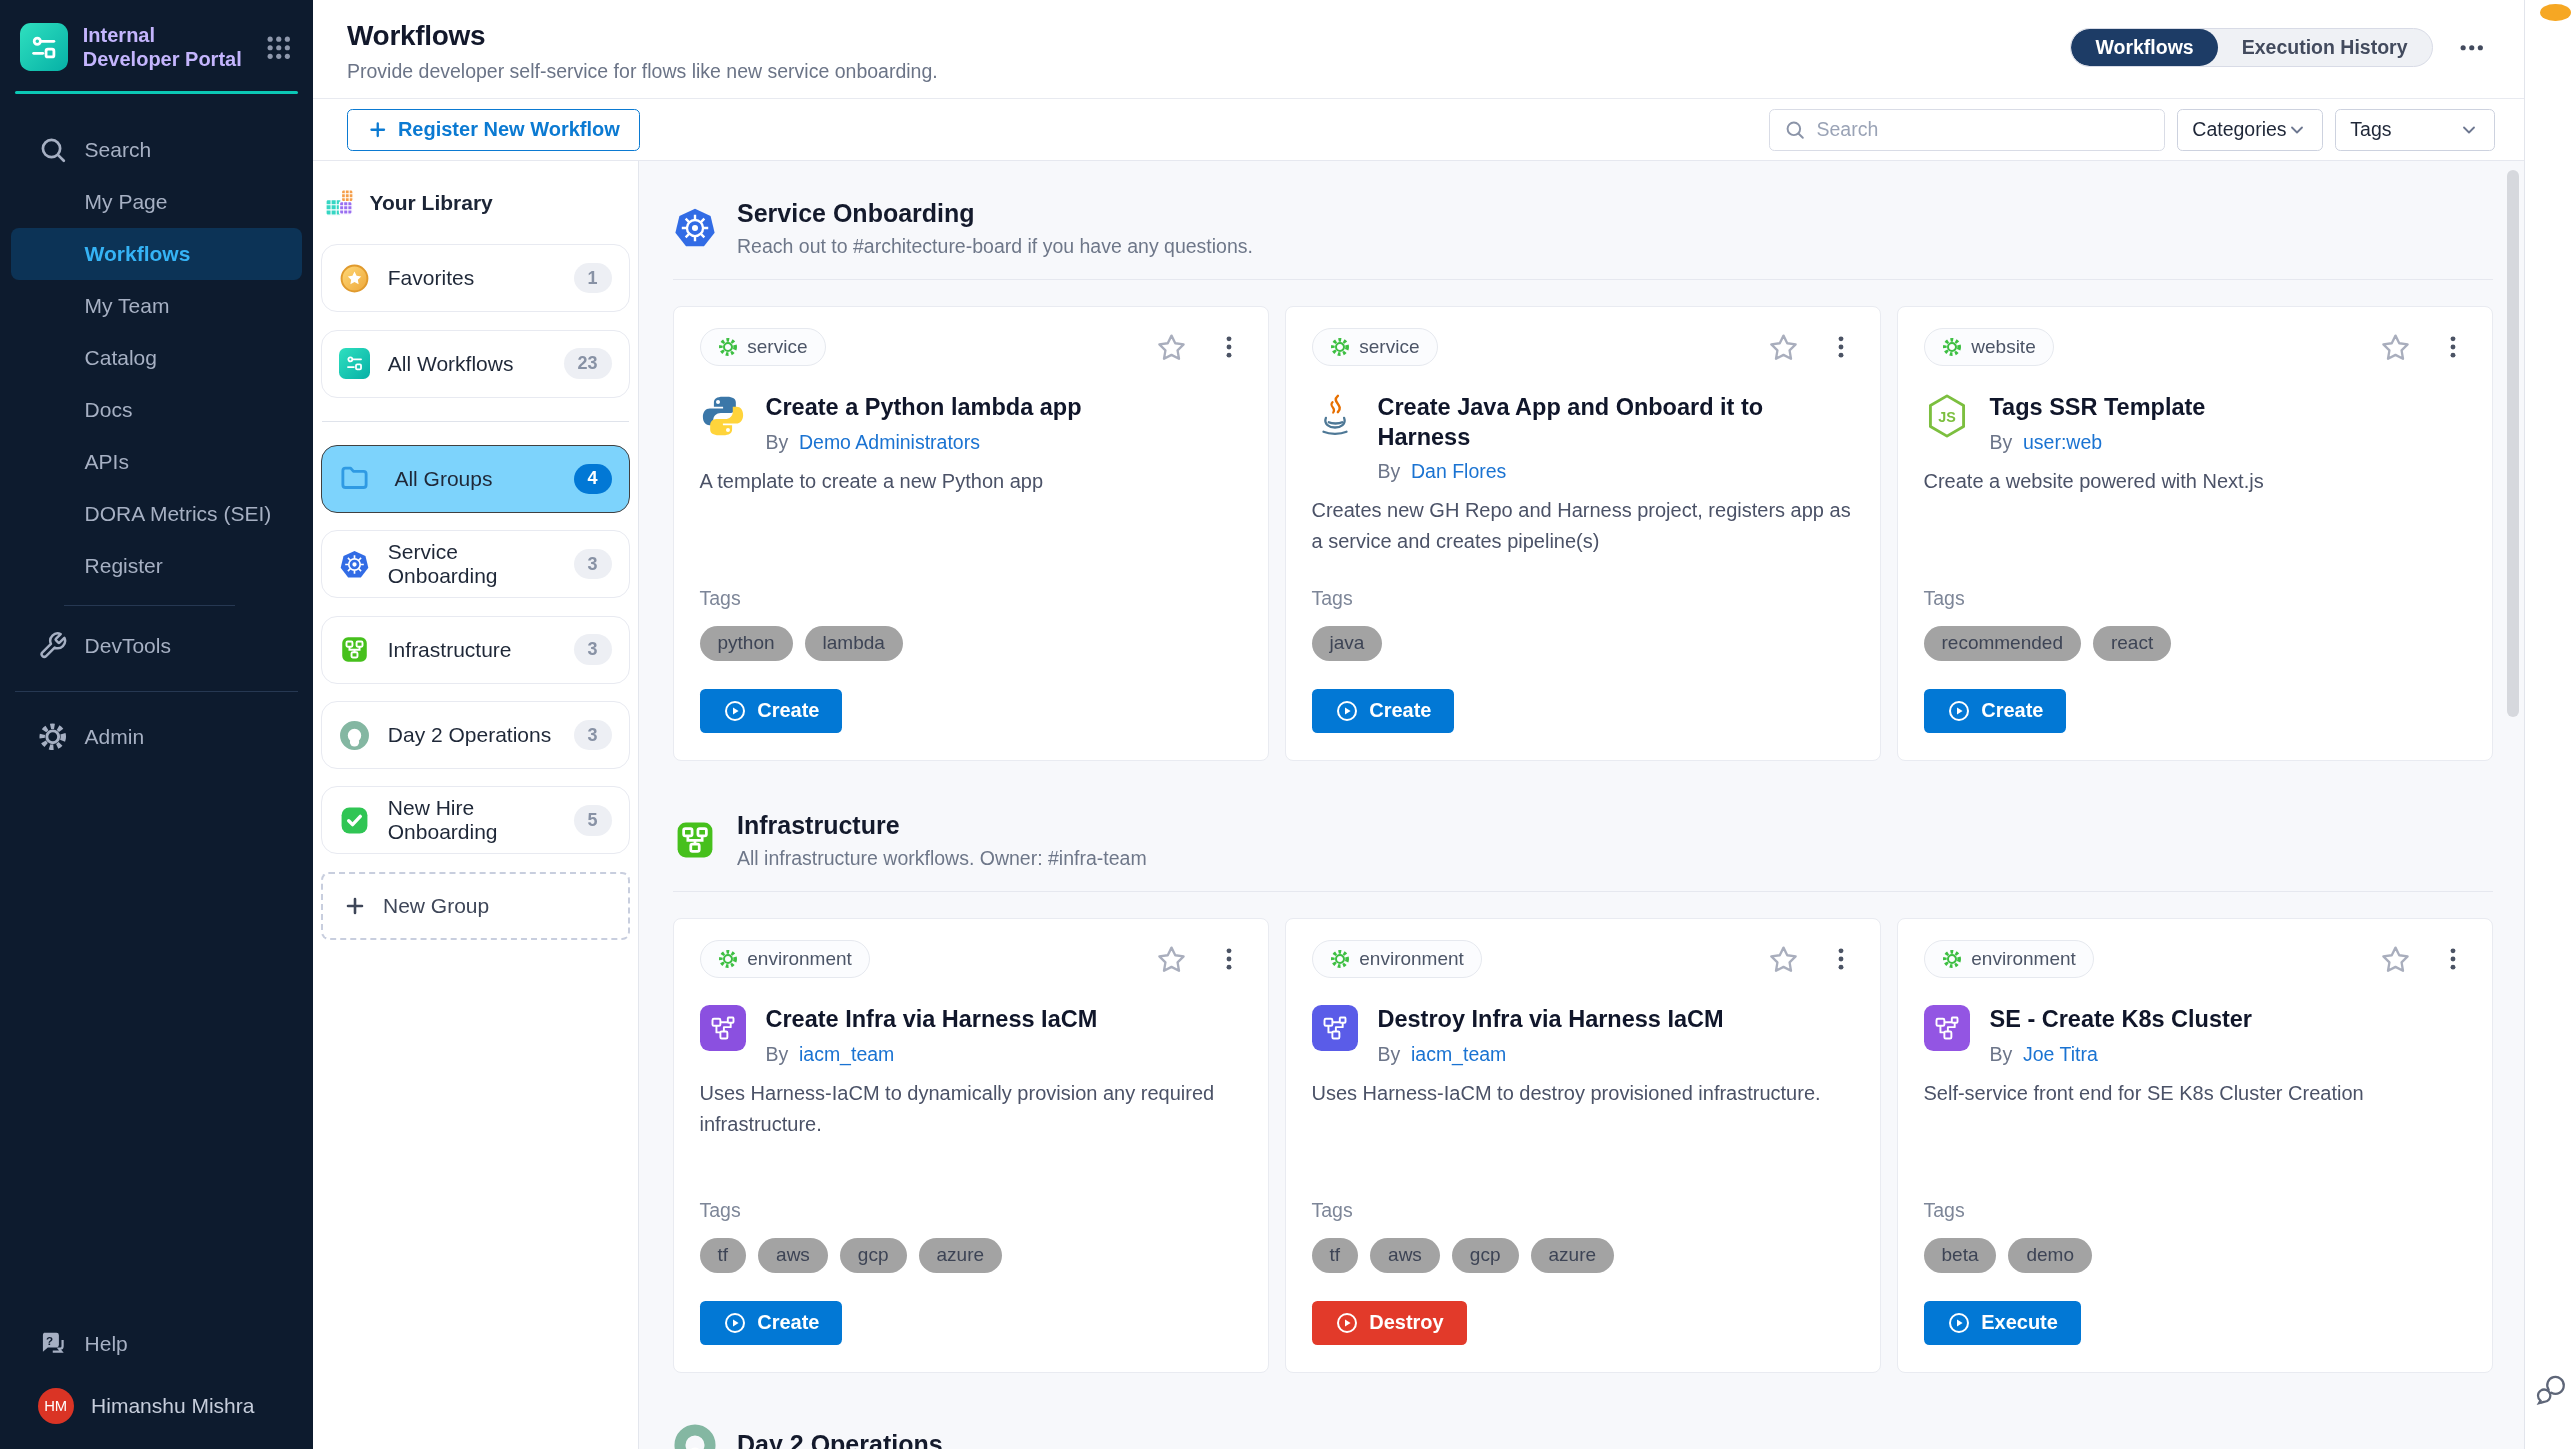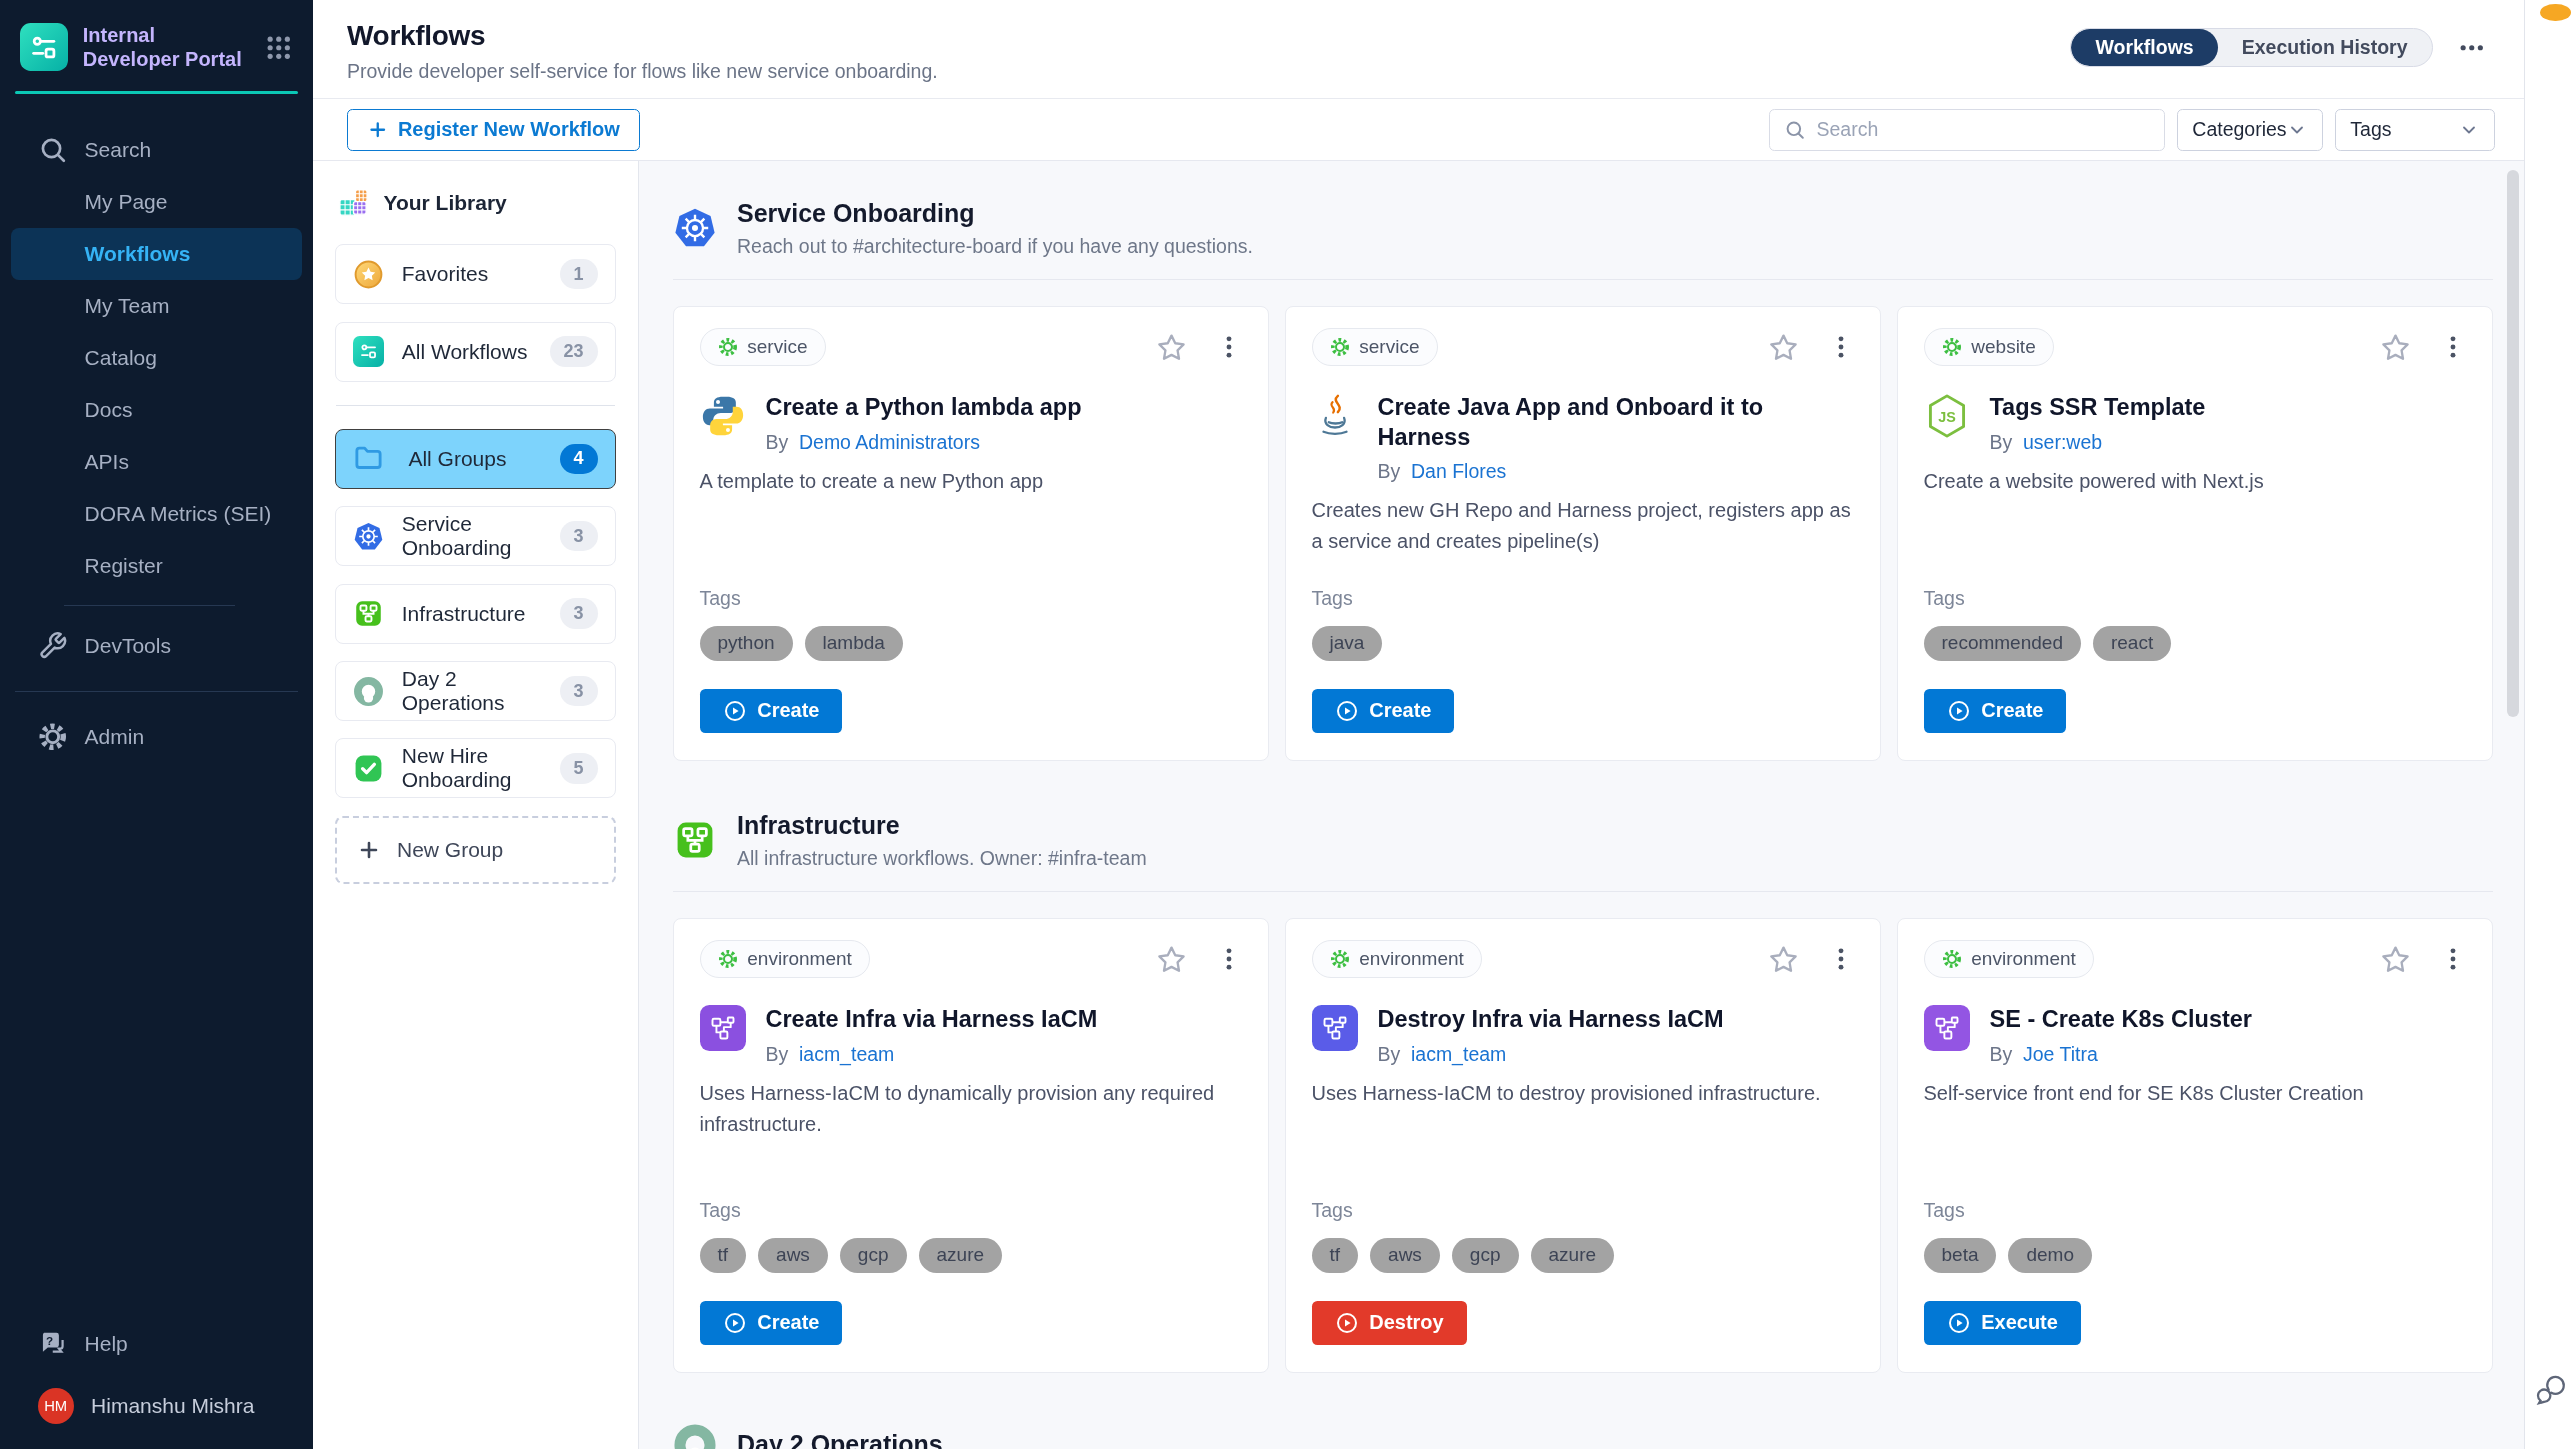--- a/index.html
+++ b/index.html
@@ -46,24 +46,24 @@
   .search-box .icn { width: 21.5px; height: 21.5px; color: #8b94a8; }
   .search-box input { border: none; outline: none; font-size: 19.5px; color: #2a3246; width: 100%; font-family: inherit; background: transparent; }
   .search-box input::placeholder { color: #9aa3b6; }
   .select { height: 42px; border: 1.3px solid #cdd2df; border-radius: 5.4px; display: flex; align-items: center; justify-content: space-between; padding: 0 14.8px; font-size: 19.5px; color: #1f2738; background: #fff; cursor: pointer; }
   .select .icn { width: 20px; height: 20px; color: #6d7790; }
   .sel-cat { width: 146px; } .sel-tags { width: 160px; }
 
   .content-row { flex: 1; display: flex; min-height: 0; }
 
   
-  .library { width: 326px; background: #fff; border-right: 1.3px solid #e3e6ed; padding: 24px 22px; flex-shrink: 0; }
+  .library { width: 326px; background: #fff; border-right: 1.3px solid #e3e6ed; padding: 24px 8px; flex-shrink: 0; }
   .lib-title { display: flex; align-items: center; gap: 14.8px; font-size: 21px; font-weight: 700; color: #1c2536; margin: 2.7px 0 25.5px 2.7px; }
   .lib-title .icn { width: 31px; height: 31px; }
-  .lib-item { height: 60px; border: 1.3px solid #e8eaf1; border-radius: 8px; display: flex; align-items: center; gap: 17.4px; padding: 0 17.4px; margin-bottom: 17.4px; background: #fff; cursor: pointer; }
+  .lib-item { height: 68px; border: 1.3px solid #e8eaf1; border-radius: 16px; display: flex; align-items: center; gap: 17.4px; padding: 0 17.4px; margin-bottom: 17.4px; background: #fff; cursor: pointer; }
   .lib-item .icn { width: 31px; height: 31px; }
   .lib-tile { background: linear-gradient(135deg, #2fe0bf, #06b0a6); border-radius: 6.7px; padding: 6px; }
   .lib-label { font-size: 21px; color: #1f2838; }
   .lib-badge { margin-left: auto; background: #edeff4; color: #8892a5; font-size: 18px; font-weight: 700; padding: 4.7px 14px; border-radius: 670px; }
   .lib-item.selected { border: 1px solid #404040; background: #7dd3fc; gap: 24px; }
   .lib-item.selected .lib-badge { background: #0278d5; color: #fff; }
   .lib-div { height: 1.3px; background: #dfe3eb; margin: 23px 1.3px; }
   .new-group { height: 68px; border: 2px dashed #c8cede; border-radius: 8px; display: flex; align-items: center; gap: 16px; padding: 0 20px; color: #3e4658; font-size: 21px; cursor: pointer; background: transparent; width: 100%; font-family: inherit; }
   .new-group .icn { width: 24px; height: 24px; color: #3e4658; }
 

